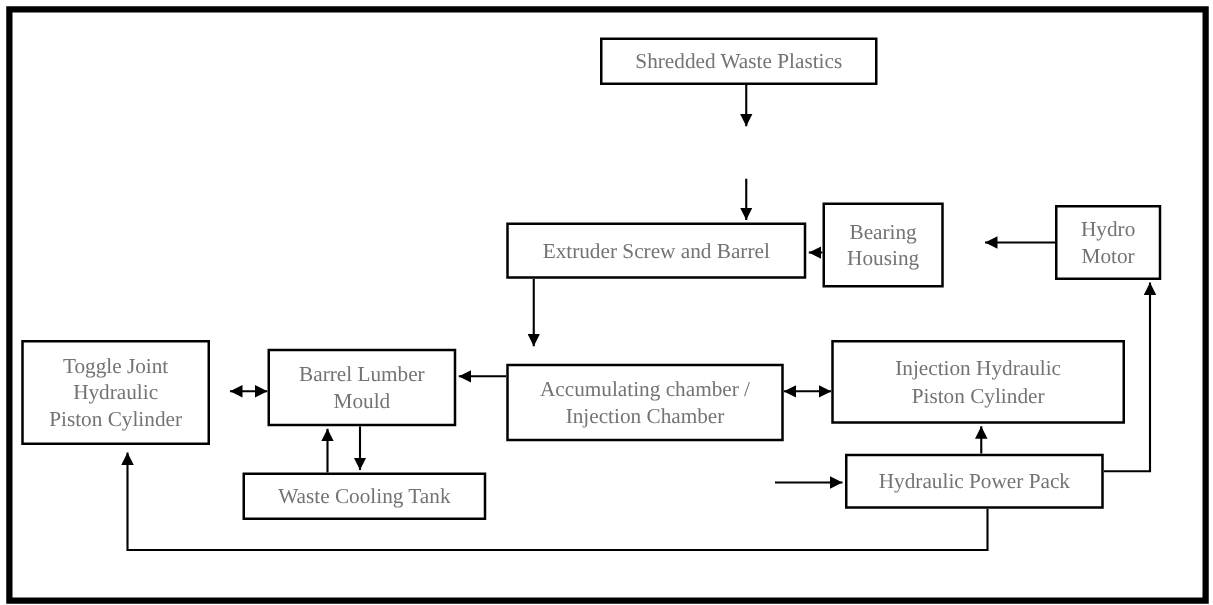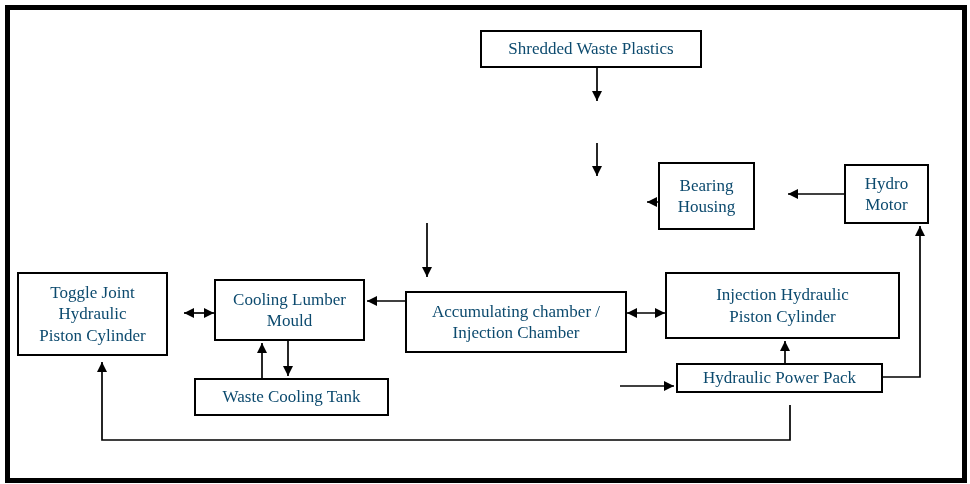--- a/index.html
+++ b/index.html
@@ -6,21 +6,21 @@
     margin: 0;
     padding: 0;
     background: #ffffff;
   }
   .stage {
     position: relative;
     width: 970px;
     height: 484px;
     background: #ffffff;
     font-family: "Liberation Serif", "DejaVu Serif", serif;
-    color: #0c4a6e;
+    color: #737373;
     overflow: hidden;
   }
   .frame {
     position: absolute;
     left: 5px;
     top: 5px;
     width: 952px;
     height: 468px;
     border: 5px solid #000000;
     box-sizing: content-box;
@@ -78,37 +78,38 @@
     <path d="M288,341 L288,376" marker-end="url(#ah)"></path>
     <path d="M620,386 L674,386" marker-end="url(#ah)"></path>
     <path d="M785,363 L785,341" marker-end="url(#ah)"></path>
     <path d="M883,377 L920,377 L920,226" marker-end="url(#ah)"></path>
     <path d="M790,405 L790,440 L102,440 L102,362" marker-end="url(#ah)"></path>
   </svg>
 
   <div class="node" style="left:480px;top:30px;width:222px;height:38px">Shredded Waste Plastics</div>
 
 
+  <div class="node" style="left:405px;top:178px;width:240px;height:45px">Extruder Screw and Barrel</div>
 
   <div class="node" style="left:658px;top:162px;width:97px;height:68px">Bearing
 Housing</div>
 
   <div class="node" style="left:844px;top:164px;width:85px;height:60px">Hydro
 Motor</div>
 
   <div class="node" style="left:17px;top:272px;width:151px;height:84px">Toggle Joint
 Hydraulic
 Piston Cylinder</div>
 
-  <div class="node" style="left:214px;top:279px;width:151px;height:62px">Cooling Lumber
+  <div class="node" style="left:214px;top:279px;width:151px;height:62px">Barrel Lumber
 Mould</div>
 
   <div class="node" style="left:405px;top:291px;width:222px;height:62px">Accumulating chamber /
 Injection Chamber</div>
 
   <div class="node" style="left:665px;top:272px;width:235px;height:67px">Injection Hydraulic
 Piston Cylinder</div>
 
   <div class="node" style="left:194px;top:378px;width:195px;height:38px">Waste Cooling Tank</div>
 
 
-  <div class="node" style="left:676px;top:363px;width:207px;height:30px">Hydraulic Power Pack</div>
+  <div class="node" style="left:676px;top:363px;width:207px;height:44px">Hydraulic Power Pack</div>
 </div>
 
 </body></html>

